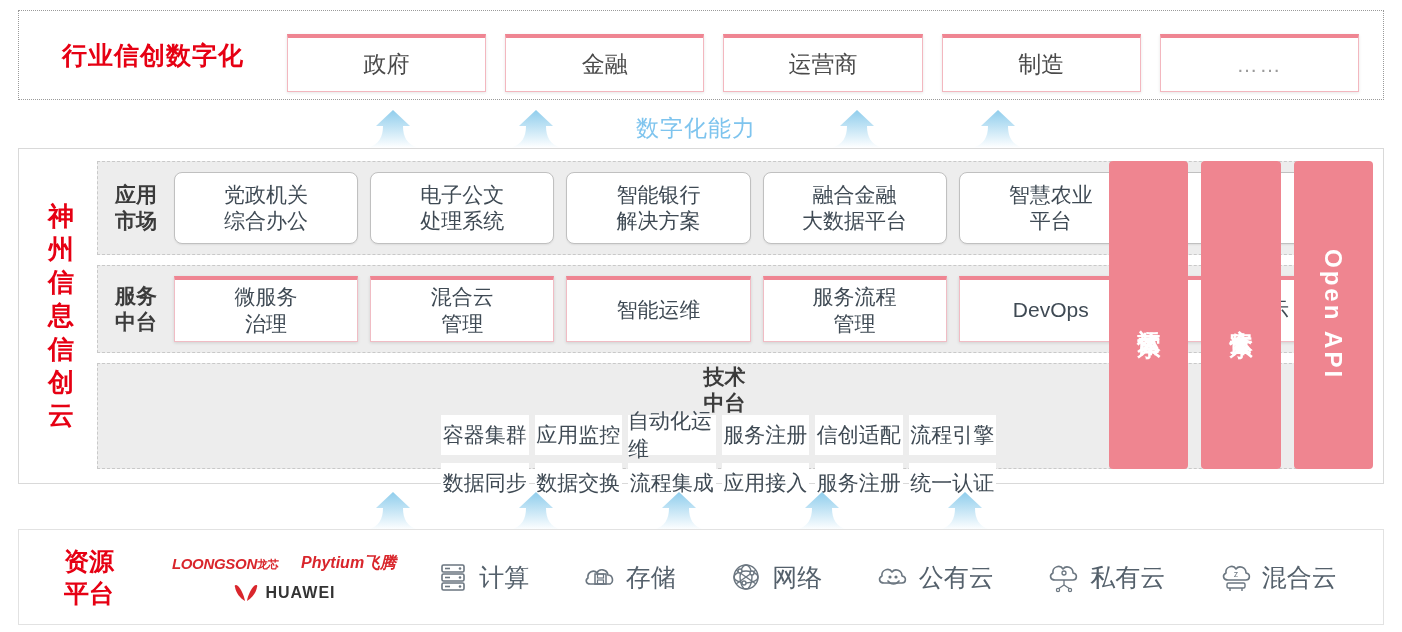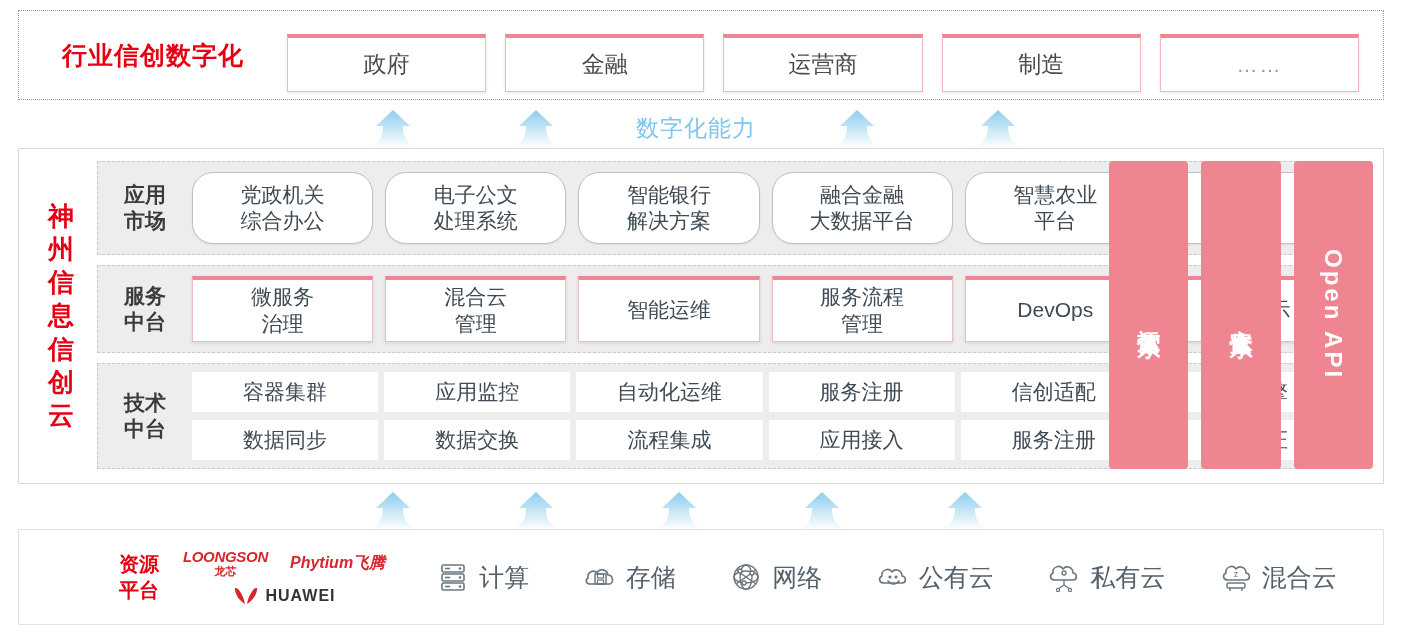--- a/index.html
+++ b/index.html
@@ -59,48 +59,48 @@
     padding-left: 6px;
   }
   .cloud-body { flex: 1; position: relative; padding: 8px 10px 8px 0; }
 
   .band {
     background: #ededed; border: 1px dashed #c9c9c9;
     display: flex; align-items: center;
     position: absolute; left: 0;
   }
   .band-label {
-    width: 94px; flex: none; text-align: center;
+    width: 76px; flex: none; text-align: center;
     font-weight: bold; font-size: 21px; color: #3b3b3b; line-height: 1.22;
   }
   .band-items { flex: 1; display: flex; gap: 12px; padding-right: 12px; }
 
   
   #band-app { top: 12px; width: 1255px; height: 94px; }
   .app-box {
     flex: 1; height: 72px; background: #fff;
-    border: 1px solid #c0c0c0; border-radius: 21px;
+    border: 1px solid #c0c0c0; border-radius: 8px;
     display:flex; align-items:center; justify-content:center; text-align:center;
     font-size: 21px; color: #3f4a54; line-height: 1.25;
     box-shadow: 0 1px 2px rgba(0,0,0,0.07);
   }
   .app-box.dots { color:#9b9b9b; letter-spacing:2px; }
 
   
   #band-svc { top: 116px; width: 1255px; height: 88px; }
   .svc-box {
     flex: 1; height: 66px; background: #fff;
     border: 1px solid #f0bcc4; border-top: 4px solid #ef8592;
     display:flex; align-items:center; justify-content:center; text-align:center;
     font-size: 21px; color: #3f4a54; line-height: 1.25;
     box-shadow: 0 1px 3px rgba(0,0,0,0.12);
   }
 
   
-  #band-tech { top: 214px; width: 1255px; height: 106px; }
+  #band-tech { top: 214px; width: 1255px; height: 106px; flex-direction: column; }
   .tech-rows { flex:1; display:flex; flex-direction:column; gap: 8px; padding-right: 12px;}
   .tech-row { display:flex; gap: 6px; align-items: flex-end; }
   .tech-box {
     flex:1; height: 40px; background:#fff;
     display:flex; align-items:center; justify-content:center;
     font-size: 21px; color:#3f4a54;
   }
 
   
   .pillars {
@@ -125,29 +125,29 @@
   
   .arrow-strip-2 { position:absolute; left:0; top:489px; width:1402px; height:42px; }
 
   
   .resource-section {
     position:absolute; left:18px; top:529px; width:1366px; height:96px;
     border:1px solid #e2e2e2; background:#fff;
     display:flex; align-items:center;
   }
   .res-title {
-    width: 140px; text-align:right; color:#e60013;
-    font-weight:bold; font-size: 20px; line-height:1.3;
+    width: 140px; text-align:center; color:#e60013;
+    font-weight:bold; font-size: 25px; line-height:1.3;
   }
   .vendor-logos {
     width: 250px; display:flex; flex-direction:column;
     align-items:center; justify-content:center; gap: 10px;
   }
   .vendor-row { display:flex; align-items:center; gap: 22px; }
-  .logo-loongson { display:flex; flex-direction:column; align-items:center; line-height:1; }
+  .logo-loongson { display:flex; flex-direction:row; align-items:center; line-height:1; }
   .logo-loongson .l1 { font-size: 15px; font-weight:bold; font-style:italic; color:#d9262c; letter-spacing:-0.3px;}
   .logo-loongson .l2 { font-size: 11px; font-weight:bold; color:#d9262c; margin-top:2px;}
   .logo-phytium { font-size: 16px; font-weight:bold; font-style:italic; color:#d9262c; }
   .logo-huawei { display:flex; align-items:flex-end; gap:7px; }
   .logo-huawei .mark { width:26px; height:18px; }
   .logo-huawei .name { font-size:16px; font-weight:bold; color:#333; letter-spacing:1px;}
 
   .res-items { flex:1; display:flex; align-items:center; justify-content:space-around; padding-right: 20px;}
   .res-item { display:flex; align-items:center; gap: 8px; }
   .res-item .ico { width: 36px; height: 36px; display:block; }

